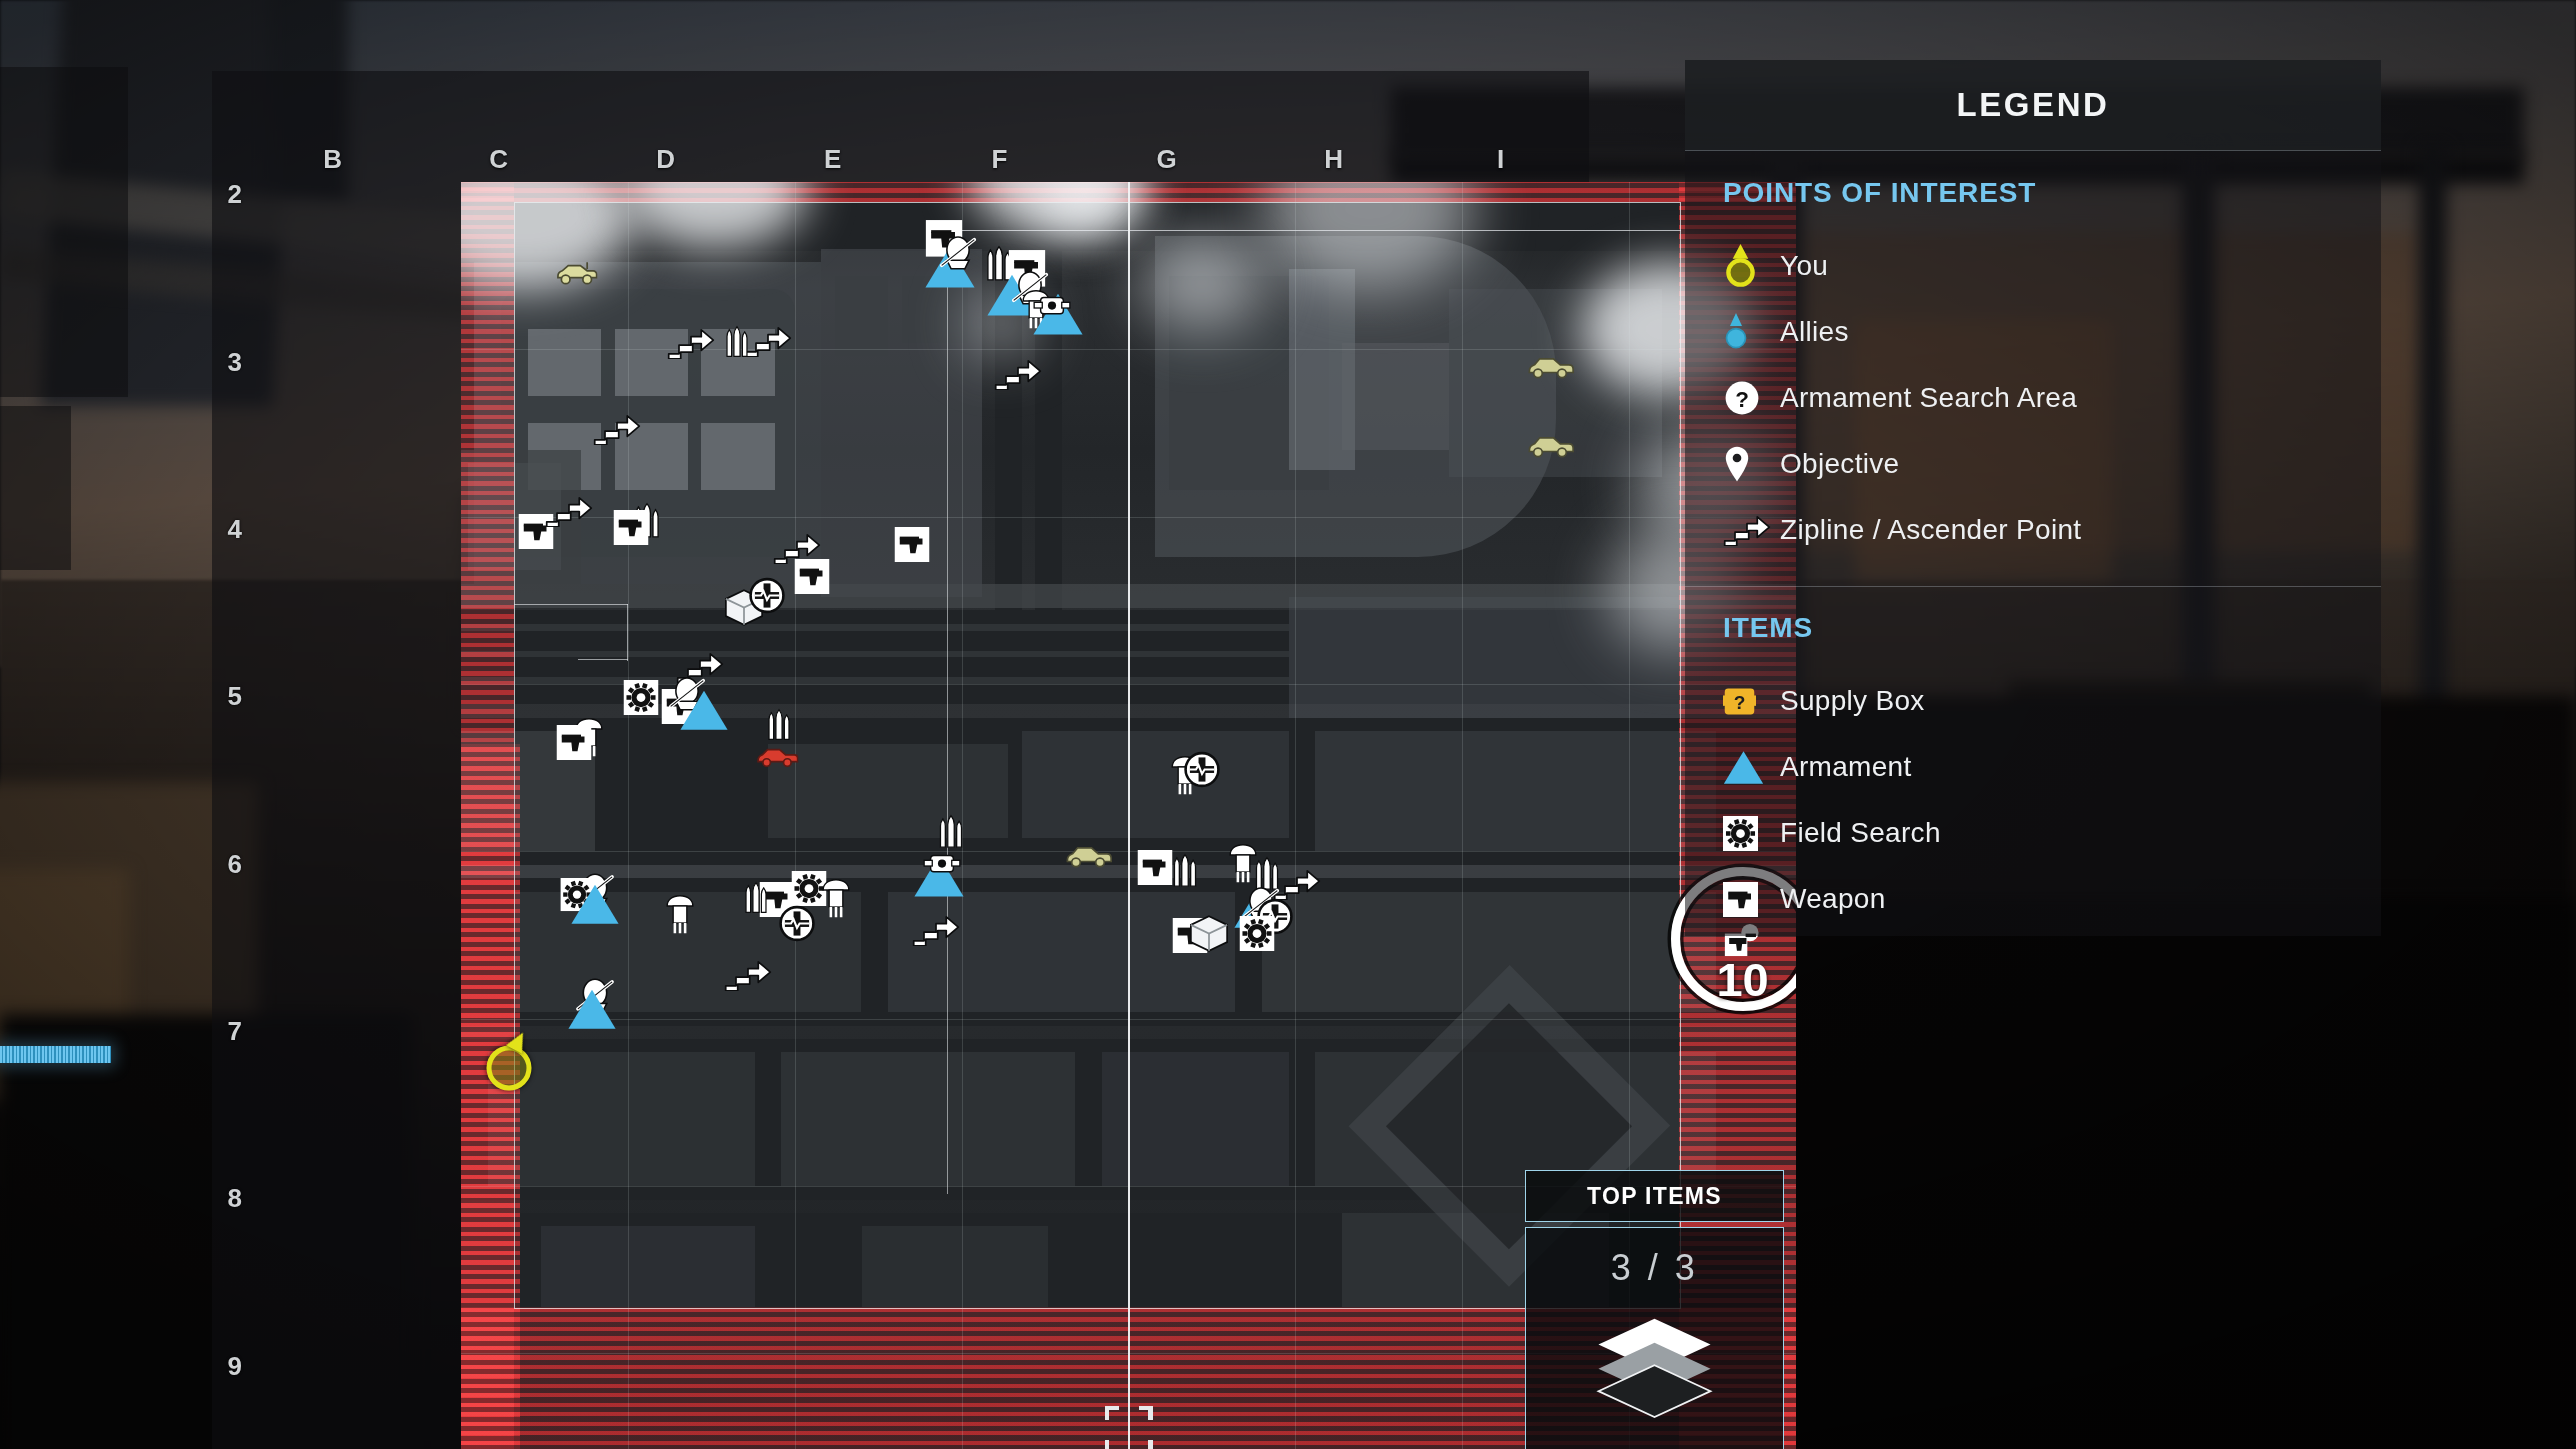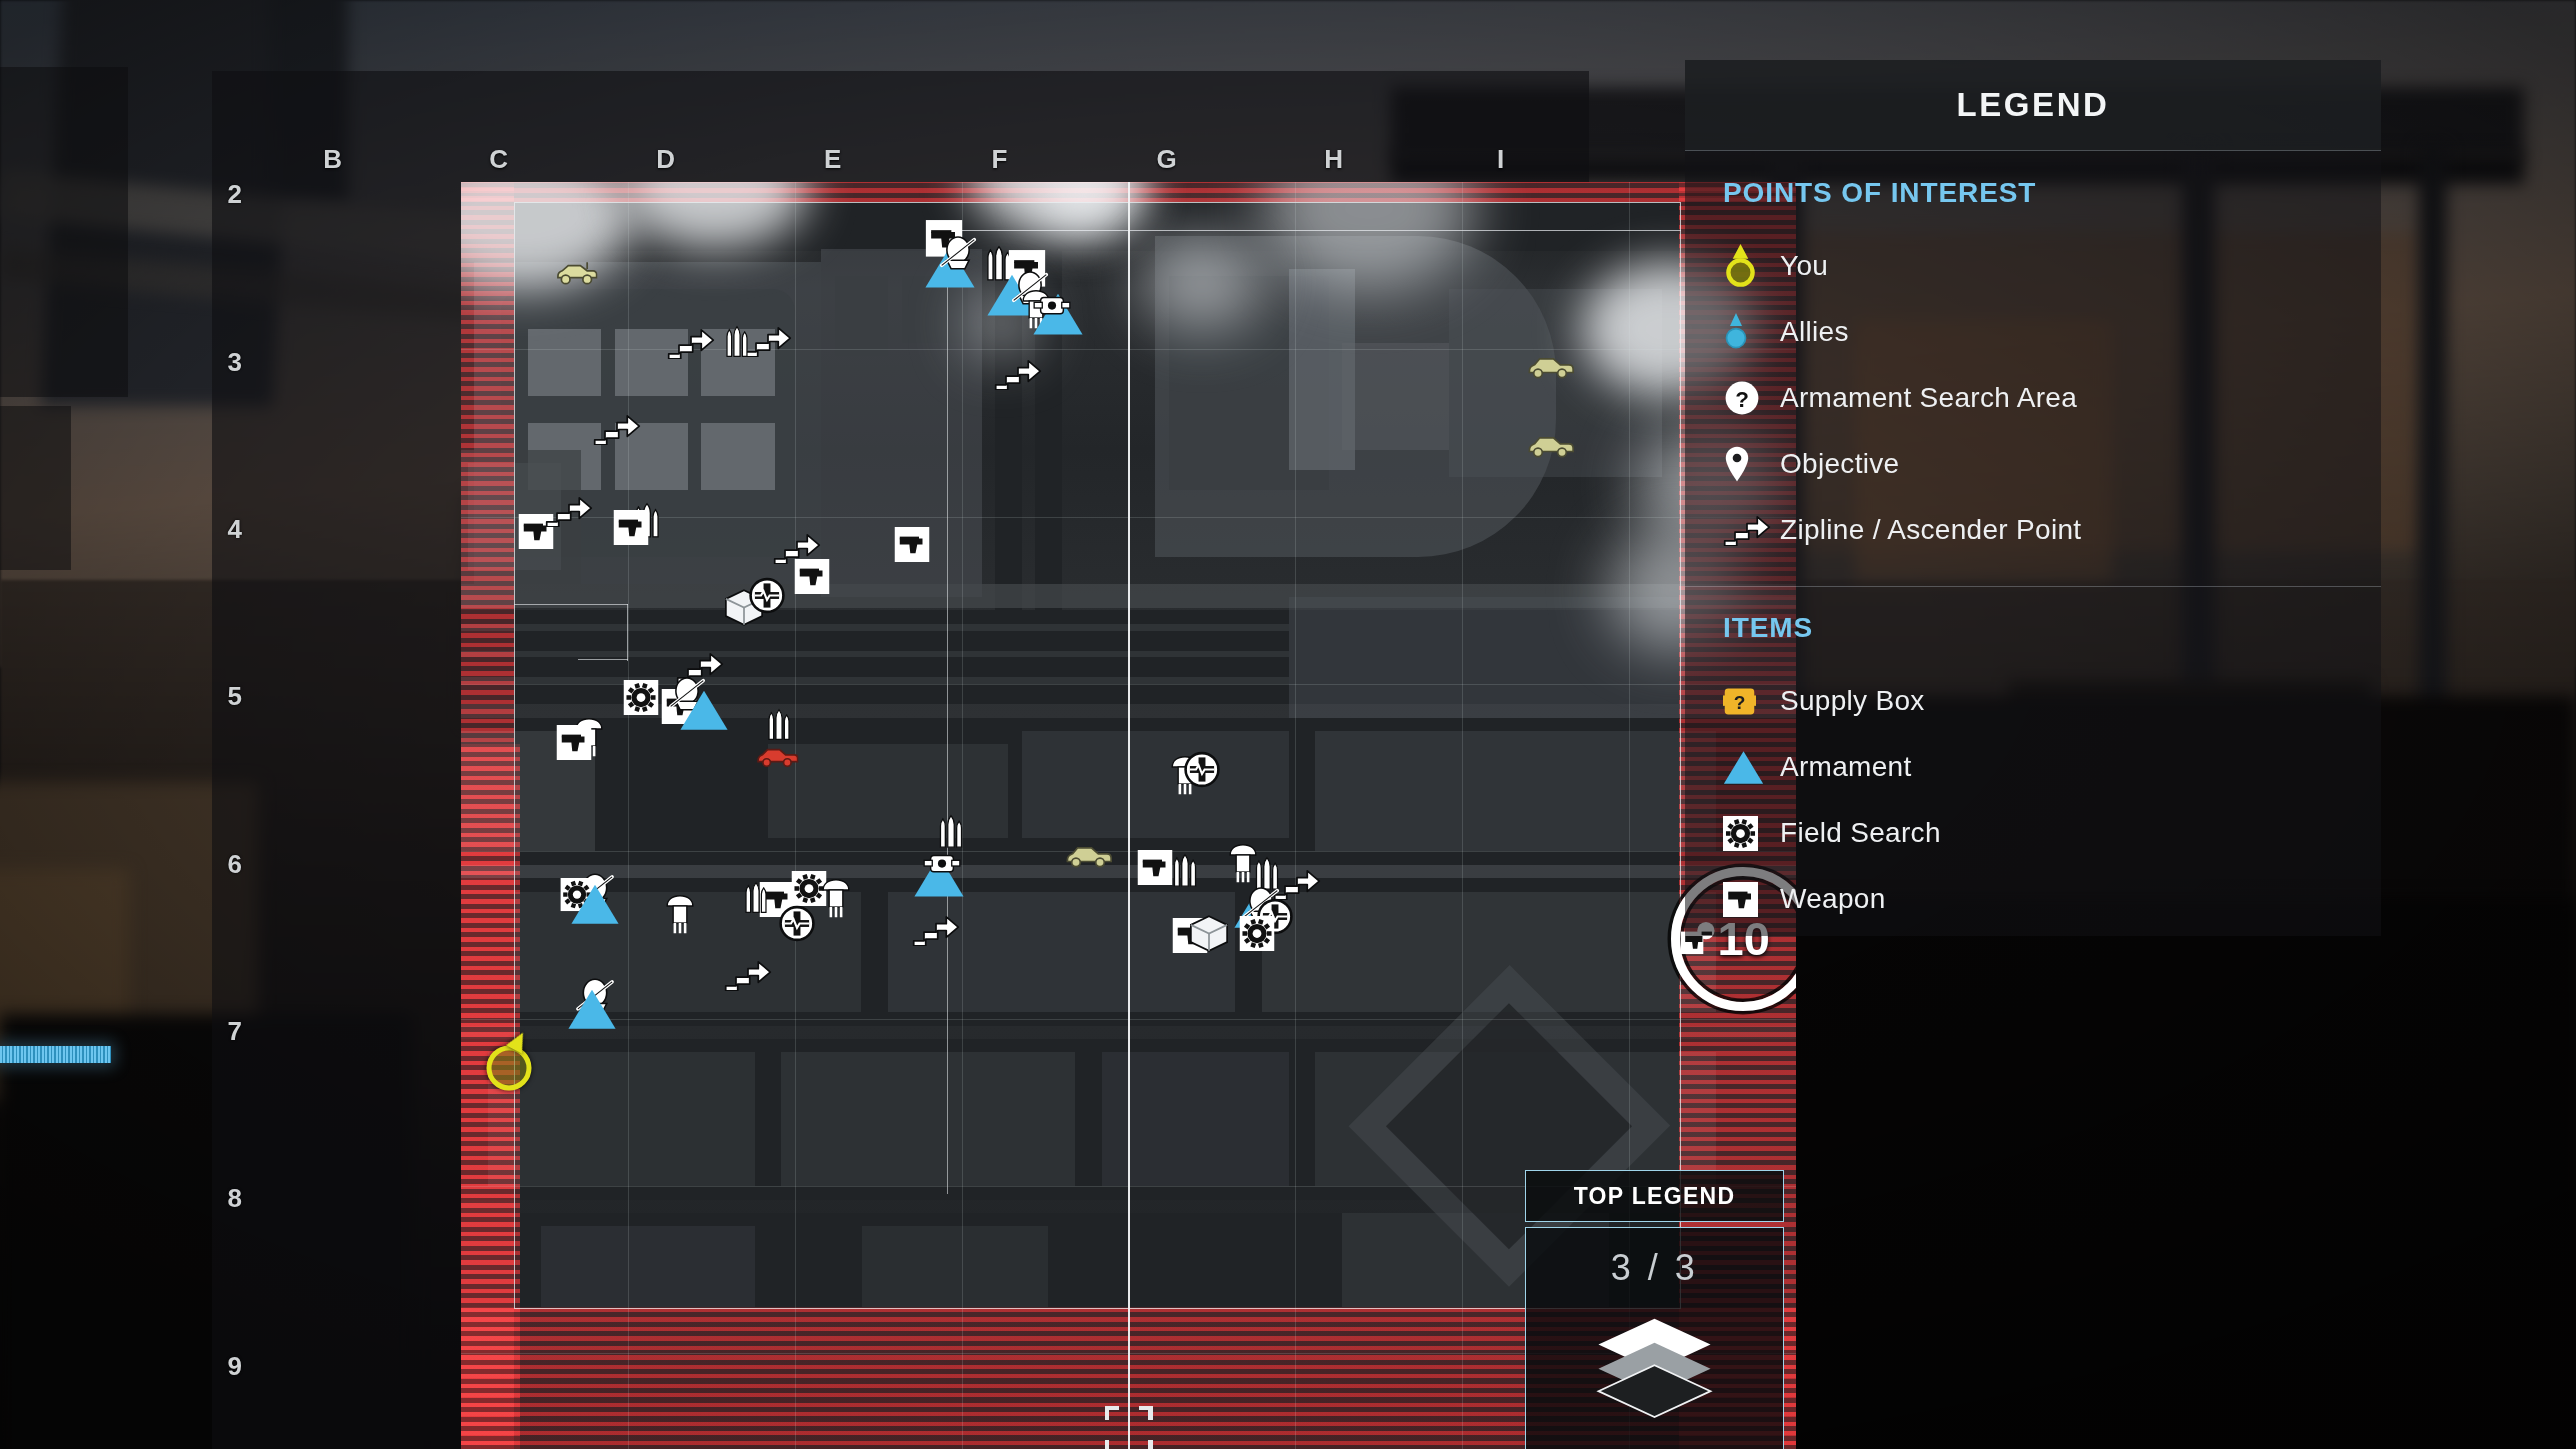--- a/index.html
+++ b/index.html
@@ -123,21 +123,21 @@
     border-bottom:19px solid #e2e21a;transform:rotate(28deg);
     filter:drop-shadow(0 0 2.6px rgba(0,0,0,.8));
   }
 
   
   #sel-ring{
     position:absolute;transform:translate(-50%,-50%);
     width:126px;height:126px;border-radius:50%;
     border:9.5px solid #ffffff;
     box-shadow:0 0 0 3.5px rgba(0,0,0,.75), inset 0 0 0 3.5px rgba(0,0,0,.75);
-    display:flex;align-items:center;justify-content:flex-start;
+    display:flex;flex-direction:column;align-items:center;justify-content:flex-end;
   }
   #sel-count{
     color:#fff;font-size:47px;font-weight:700;line-height:.9;
     text-shadow:0 1.7px 4.3px rgba(0,0,0,.9);margin-top:1.7px;
     font-family:"Liberation Sans",sans-serif;
   }
 
   
   #reticle{position:absolute;transform:translate(-50%,-50%);width:48px;height:48px;}
   #reticle i{position:absolute;display:block;background:#e8eaec;}
@@ -770,21 +770,21 @@
       <i style="right:0;top:0;width:14px;height:4.3px;"></i>
       <i style="right:0;top:0;width:4.3px;height:14px;"></i>
       <i style="left:0;bottom:0;width:14px;height:4.3px;"></i>
       <i style="left:0;bottom:0;width:4.3px;height:14px;"></i>
       <i style="right:0;bottom:0;width:14px;height:4.3px;"></i>
       <i style="right:0;bottom:0;width:4.3px;height:14px;"></i>
     </div>
   </div>
 
   <div id="floor-widget">
-    <div id="floor-title">TOP LEGEND</div>
+    <div id="floor-title">TOP ITEMS</div>
     <div id="floor-box">
       <div id="floor-count">3 / 3</div>
       <div id="floor-stack">
         <svg width="119" height="104" viewBox="0 0 138 120" aria-hidden="true">
           <polygon points="69,4 134,34 69,64 4,34" fill="#ffffff"></polygon>
           <polygon points="69,32 134,62 69,92 4,62" fill="#9aa0a4"></polygon>
           <polygon points="69,58 134,88 69,118 4,88" fill="#1d1f21" stroke="#f0f2f4" stroke-width="2"></polygon>
         </svg>
       </div>
     </div>

